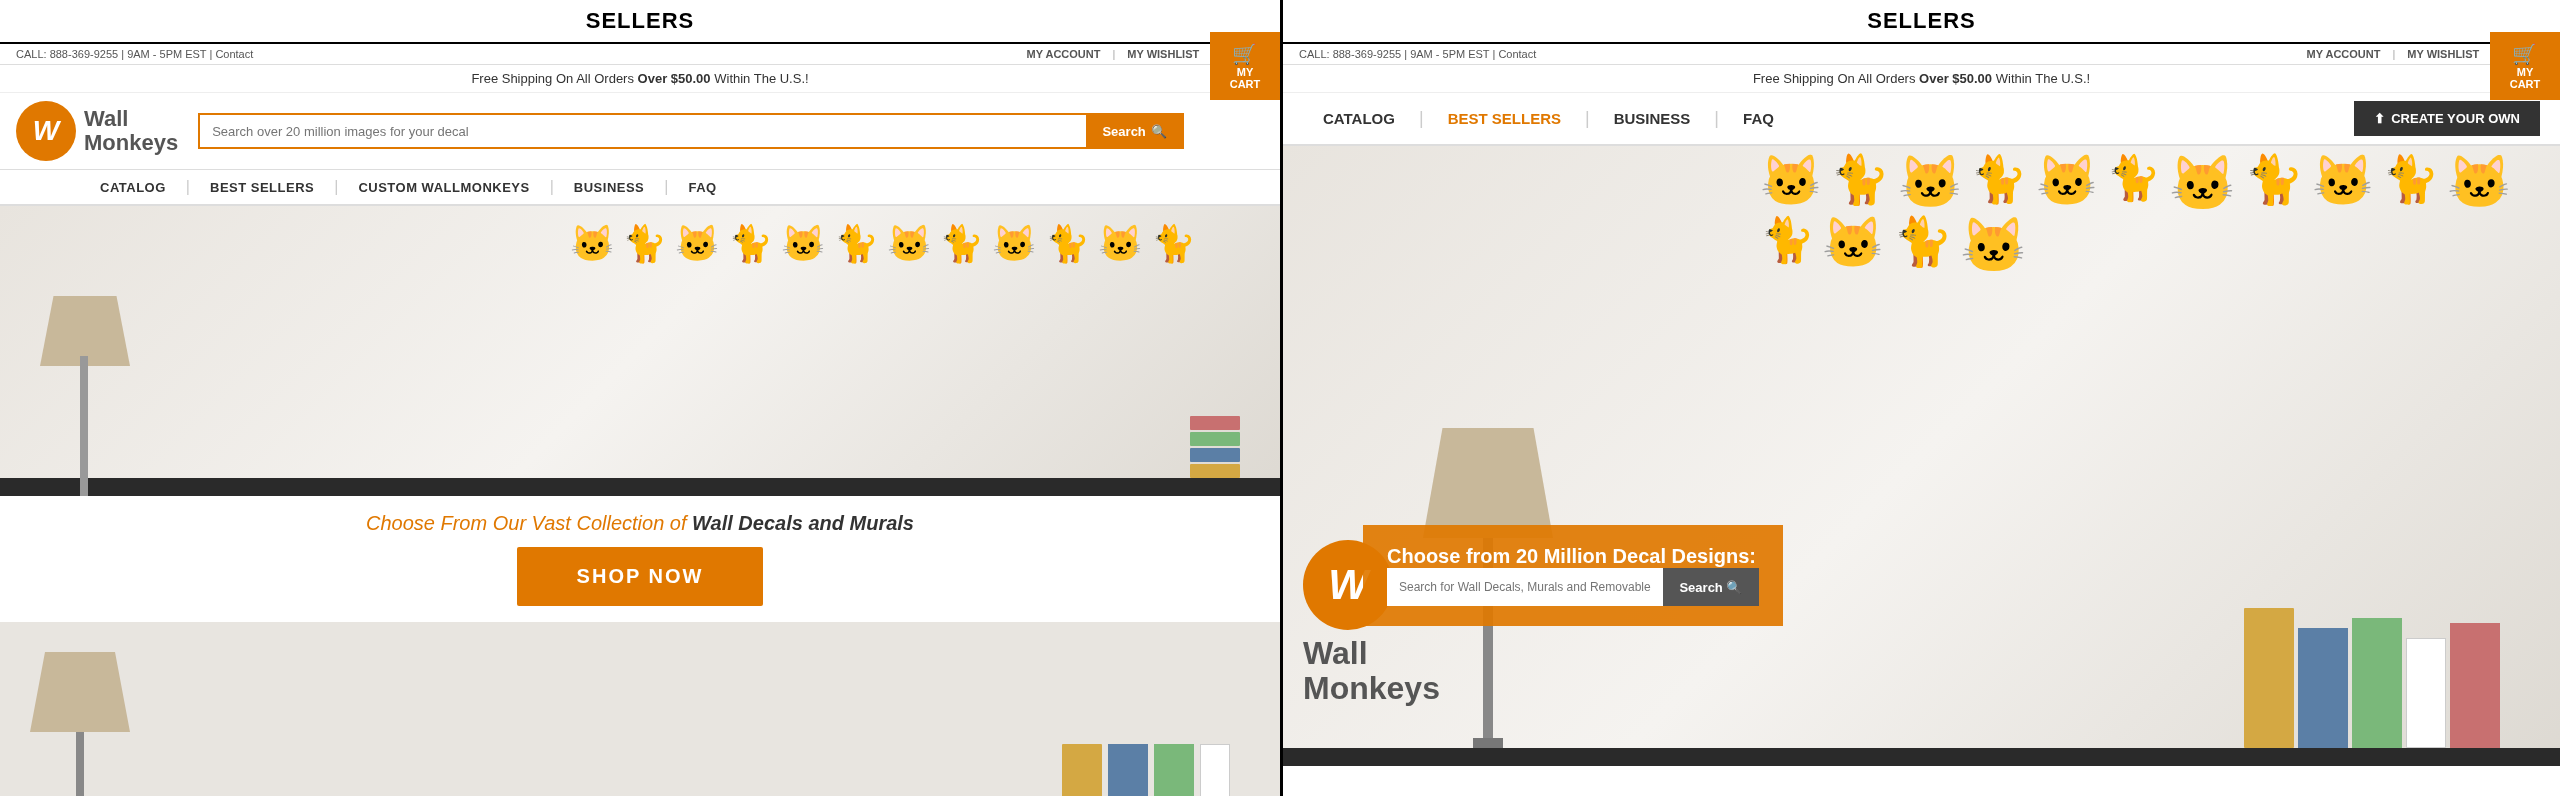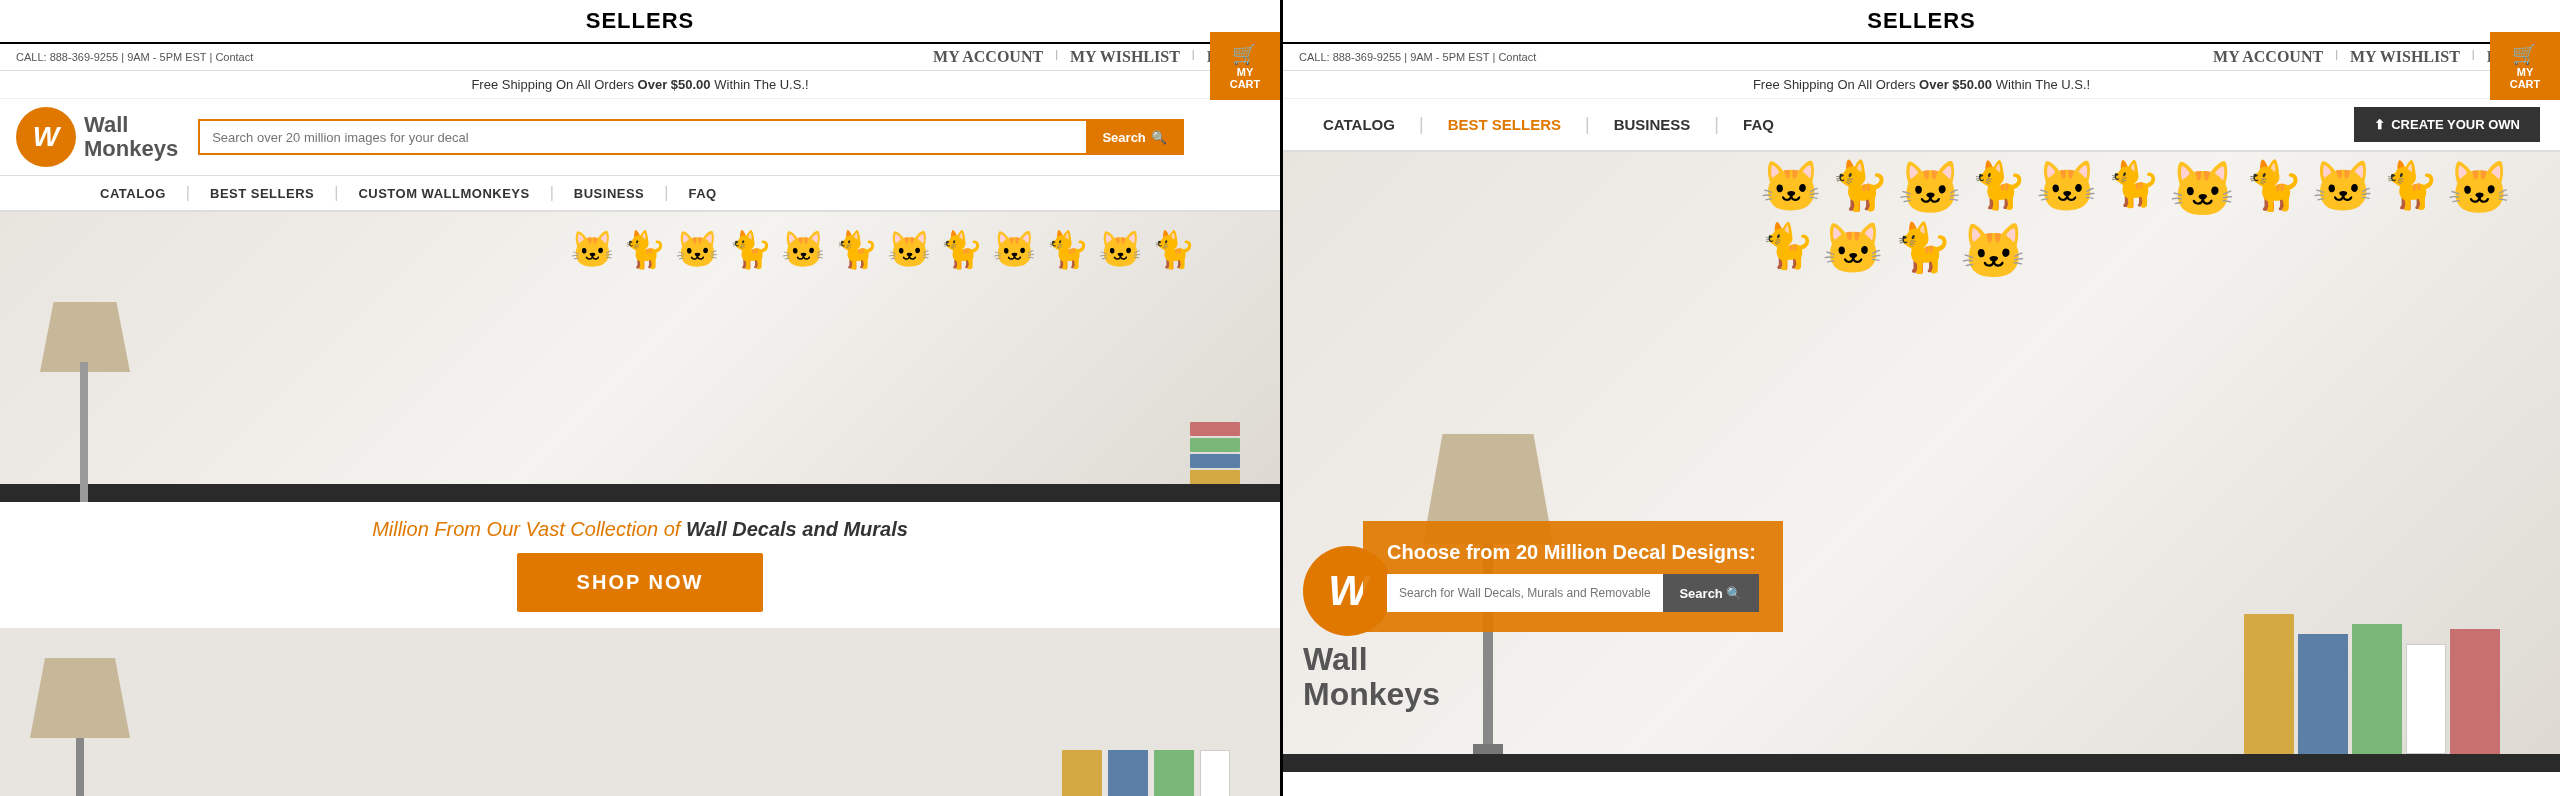--- a/index.html
+++ b/index.html
@@ -42,24 +42,23 @@
       align-items: center;
       padding: 4px 16px;
       font-size: 11px;
       color: #555;
       border-bottom: 1px solid #ddd;
     }
     .top-bar .links { display: flex; gap: 10px; }
     .top-bar .links a {
       color: #555;
       text-decoration: none;
-      font-size: 16px;
+      font-size: 11px;
       font-weight: bold;
       text-transform: uppercase;
-      font-family: Liberation Serif, serif;
     }
     .top-bar .separator { color: #aaa; margin: 0 2px; }
 
     
     .shipping-bar {
       background: #fff;
       text-align: center;
       padding: 6px;
       font-size: 13px;
       color: #333;
@@ -285,21 +284,20 @@
       left: 80px;
       background: rgba(224, 120, 0, 0.92);
       padding: 20px 24px;
       width: 420px;
       z-index: 5;
     }
     .variant-overlay .choose-text {
       font-size: 20px;
       font-weight: bold;
       color: #fff;
-      margin-bottom: 10px;
     }
     .variant-search-row {
       display: flex;
     }
     .variant-search-input {
       flex: 1;
       height: 38px;
       border: none;
       padding: 0 12px;
       font-size: 12px;
@@ -516,21 +514,21 @@
           <div class="book" style="background:#d4a843;"></div>
           <div class="book" style="background:#5b7fa6;"></div>
           <div class="book" style="background:#7ab87a;"></div>
           <div class="book" style="background:#c87070;"></div>
         </div>
       </div>
     </div>
 
     <div class="control-middle">
       <div class="tagline">
-        <span>Million From Our Vast Collection of</span>
+        <span>Choose From Our Vast Collection of</span>
         <strong>Wall Decals and Murals</strong>
       </div>
       <button class="shop-now-btn">SHOP NOW</button>
     </div>
 
     <div class="control-bottom-hero">
       <div style="position:absolute; bottom:0; left:30px; z-index:3;">
         <div style="width:100px; height:80px; background:#c8b89a; clip-path: polygon(15% 0%, 85% 0%, 100% 100%, 0% 100%);"></div>
         <div style="width:8px; height:150px; background:#888; margin:0 auto;"></div>
       </div>

